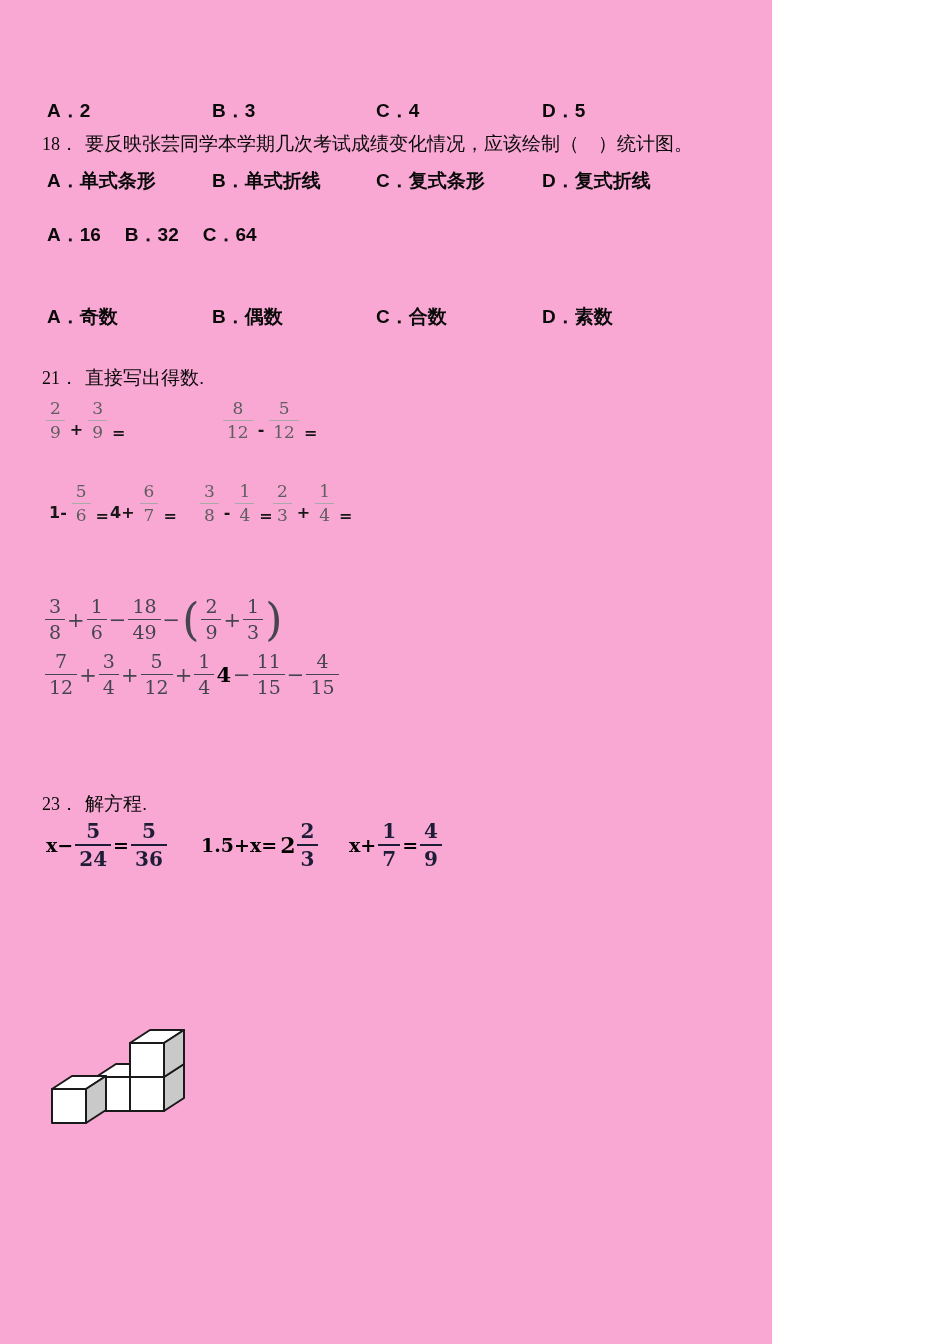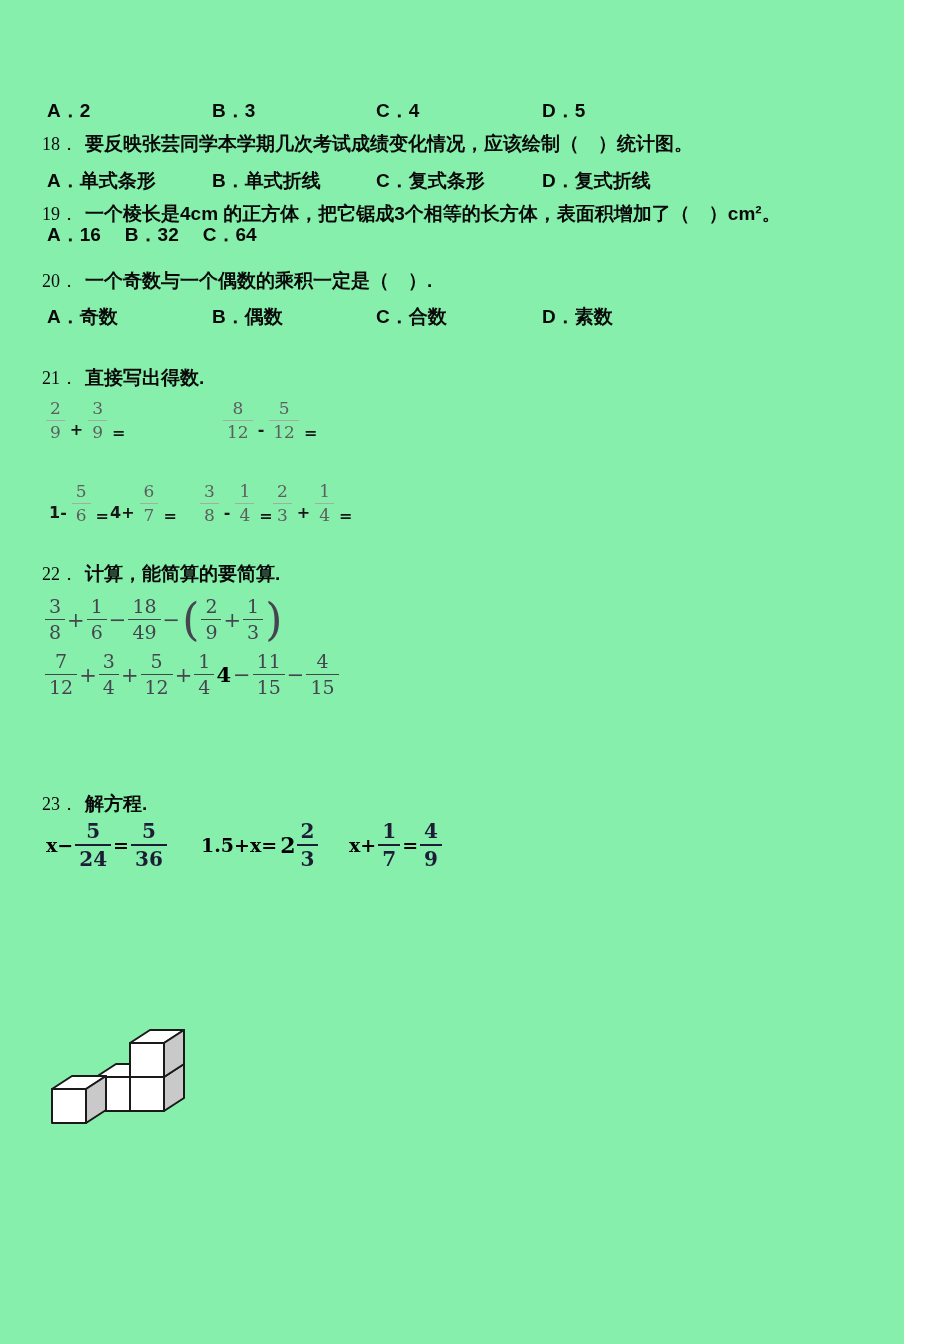--- a/index.html
+++ b/index.html
@@ -1,24 +1,24 @@
 <!DOCTYPE html>
 <html><head>
 <meta charset="utf-8">
 <style>
   html,body { margin:0; padding:0; background:#ffffff; }
   .page {
-    position:relative; width:904px; height:1344px; background:#86efac;
+    position:relative; width:772px; height:1344px; background:#f9a8d4;
     font-family:"Liberation Sans","DejaVu Sans",sans-serif; color:#0a0a0a;
     overflow:hidden;
   }
   
   .tline { position:absolute; white-space:nowrap; font-size:19px; line-height:22px; }
   .qnum  { font-family:"Liberation Serif","DejaVu Serif",serif; font-weight:400; font-size:18px; margin-right:7px; }
-  .qtext { font-weight:700; }
+  .qtext { font-weight:400; }
   .opt   { position:absolute; white-space:nowrap; font-weight:700; font-size:19px; line-height:22px; }
   .sec   { position:absolute; white-space:nowrap; font-weight:700; font-size:20px; line-height:23px; }
   .optflex { position:absolute; display:flex; gap:24px; font-weight:700; font-size:19px; }
   
   .prob { position:absolute; display:flex; white-space:nowrap; }
   .prob.bottom { align-items:flex-end; }
   .prob.bottom .op, .prob.bottom .pre { padding-bottom:3px; }
   .prob.center { align-items:center; }
   .frac { display:inline-flex; flex-direction:column; text-align:center; line-height:1; margin:0 1px; }
   .frac .fn { display:block; padding:1px 4px 3px; border-bottom:1.5px solid currentColor; }
@@ -54,32 +54,26 @@
   <span class="opt" style="left:542px;top:100px">D．5</span>
 
   <div class="tline" style="left:42px;top:133px">
     <span class="qnum">18．</span><span class="qtext">要反映张芸同学本学期几次考试成绩变化情况，应该绘制（　）统计图。</span>
   </div>
   <span class="opt" style="left:47px;top:170px">A．单式条形</span>
   <span class="opt" style="left:212px;top:170px">B．单式折线</span>
   <span class="opt" style="left:376px;top:170px">C．复式条形</span>
   <span class="opt" style="left:542px;top:170px">D．复式折线</span>
 
-  <div class="tline" style="left:42px;top:203px">
-    <span class="qnum">19．</span><span class="qtext">一个棱长是4cm 的正方体，把它锯成3个相等的长方体，表面积增加了（　）cm²。</span>
-  </div>
   <div class="optflex" style="left:47px;top:222px">
     <span>A．16</span>
     <span>B．32</span>
     <span>C．64</span>
   </div>
 
-  <div class="tline" style="left:42px;top:270px">
-    <span class="qnum">20．</span><span class="qtext">一个奇数与一个偶数的乘积一定是（　）.</span>
-  </div>
   <span class="opt" style="left:47px;top:306px">A．奇数</span>
   <span class="opt" style="left:212px;top:306px">B．偶数</span>
   <span class="opt" style="left:376px;top:306px">C．合数</span>
   <span class="opt" style="left:542px;top:306px">D．素数</span>
 
 
   <div class="tline" style="left:42px;top:367px">
     <span class="qnum">21．</span><span class="qtext">直接写出得数.</span>
   </div>
 
@@ -142,23 +136,20 @@
         <span class="fd">3</span>
       </span>
     <span class="op">+</span>
     <span class="frac">
         <span class="fn">1</span>
         <span class="fd">4</span>
       </span>
     <span class="eq">=</span>
   </div>
 
-  <div class="tline" style="left:42px;top:563px">
-    <span class="qnum">22．</span><span class="qtext">计算，能简算的要简算.</span>
-  </div>
 
   <div class="prob center m-slate" style="left:44px;top:596px">
     <span class="frac">
         <span class="fn">3</span>
         <span class="fd">8</span>
       </span>
     <span class="op">+</span>
     <span class="frac">
         <span class="fn">1</span>
         <span class="fd">6</span>

